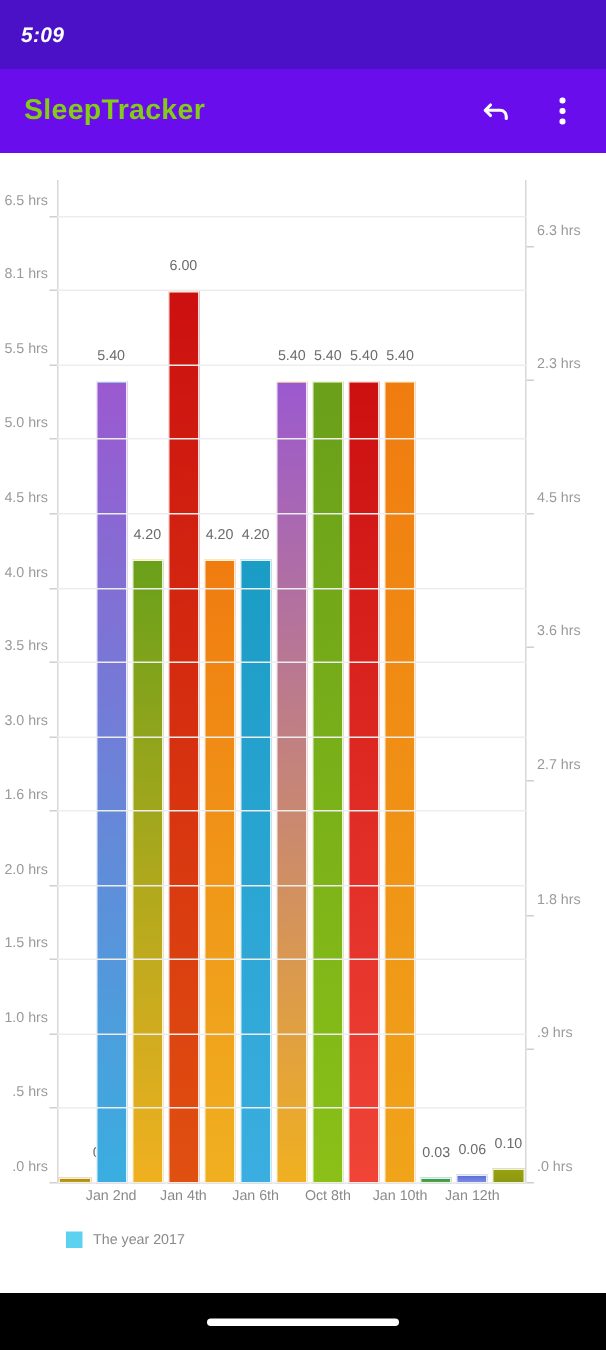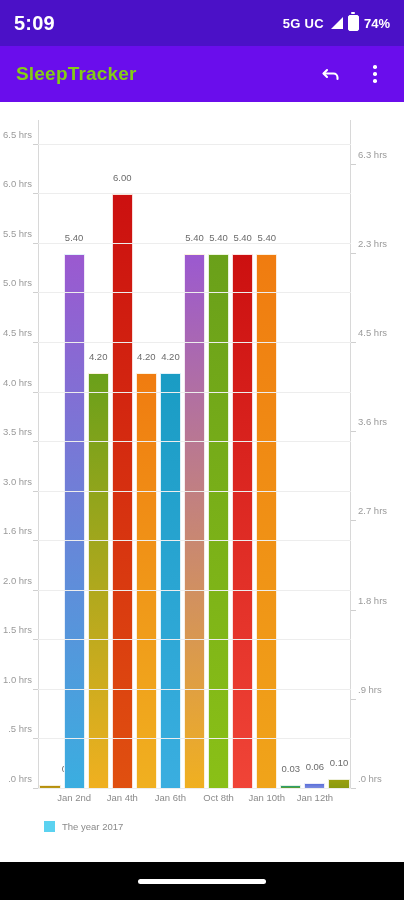--- a/index.html
+++ b/index.html
@@ -9,21 +9,21 @@
     background:#ffffff;
   }
   .phone{position:relative;width:404px;height:900px;background:#ffffff;}
 
   
   .statusbar{
     height:46px;background:#4b11c7;color:#ffffff;
     display:flex;align-items:center;justify-content:space-between;
     padding:0 14px;box-sizing:border-box;
   }
-  .status-time{font-size:20px;font-weight:bold;letter-spacing:.2px;}
+  .status-time{font-size:14px;font-weight:bold;letter-spacing:.2px;font-style:italic;}
   .status-right{display:flex;align-items:center;gap:5px;font-size:13px;font-weight:bold;}
   .net-label{font-size:13px;font-weight:bold;letter-spacing:.3px;}
   .sig-icon{width:14px;height:12px;position:relative;display:inline-block;}
   .sig-icon i{
     position:absolute;right:0;bottom:0;width:0;height:0;
     border-left:12px solid transparent;border-bottom:12px solid #ffffff;
   }
   .batt-icon{
     width:9px;height:14px;border:1.6px solid #ffffff;border-radius:2px;
     position:relative;display:inline-block;background:#ffffff;
@@ -121,28 +121,20 @@
   }
   .nav-pill{width:128px;height:5px;background:#ffffff;border-radius:3px;}
 </style>
 </head>
 <body>
 
 <div class="phone">
 
   <div class="statusbar">
     <div class="status-time">5:09</div>
-    <div class="status-right">
-      <span class="net-label">5G UC</span>
-      <span class="sig-icon">
-          <i></i>
-        </span>
-      <span class="batt-icon"></span>
-      <span class="batt-pct">74%</span>
-    </div>
   </div>
 
   <div class="appbar">
     <div class="app-title">SleepTracker</div>
     <div class="appbar-actions">
       <div class="icon-btn">
         <svg class="undo-svg" viewBox="0 0 24 24" fill="none" stroke="#ffffff" stroke-width="2.1" stroke-linecap="round" stroke-linejoin="round">
           <path d="M8 8 L4.5 11.5 L8 15"></path>
           <path d="M4.8 11.5 H14.5 a4 4 0 0 1 4 4 V17"></path>
         </svg>
@@ -222,21 +214,21 @@
         <div class="tick-mark-left" style="bottom: 66.6667%;"></div>
         <div class="ytick-left" style="bottom: 66.6667%;">4.5 hrs</div>
         <div class="gridline" style="bottom: 74.0741%;"></div>
         <div class="tick-mark-left" style="bottom: 74.0741%;"></div>
         <div class="ytick-left" style="bottom: 74.0741%;">5.0 hrs</div>
         <div class="gridline" style="bottom: 81.4815%;"></div>
         <div class="tick-mark-left" style="bottom: 81.4815%;"></div>
         <div class="ytick-left" style="bottom: 81.4815%;">5.5 hrs</div>
         <div class="gridline" style="bottom: 88.8889%;"></div>
         <div class="tick-mark-left" style="bottom: 88.8889%;"></div>
-        <div class="ytick-left" style="bottom: 88.8889%;">6.0 hrs</div>
+        <div class="ytick-left" style="bottom: 88.8889%;">8.1 hrs</div>
         <div class="gridline" style="bottom: 96.2963%;"></div>
         <div class="tick-mark-left" style="bottom: 96.2963%;"></div>
         <div class="ytick-left" style="bottom: 96.2963%;">6.5 hrs</div>
         <div class="tick-mark-right" style="bottom: 0%;"></div>
         <div class="ytick-right" style="bottom: 0%;">.0 hrs</div>
         <div class="tick-mark-right" style="bottom: 13.3333%;"></div>
         <div class="ytick-right" style="bottom: 13.3333%;">.9 hrs</div>
         <div class="tick-mark-right" style="bottom: 26.6667%;"></div>
         <div class="ytick-right" style="bottom: 26.6667%;">1.8 hrs</div>
         <div class="tick-mark-right" style="bottom: 40%;"></div>

